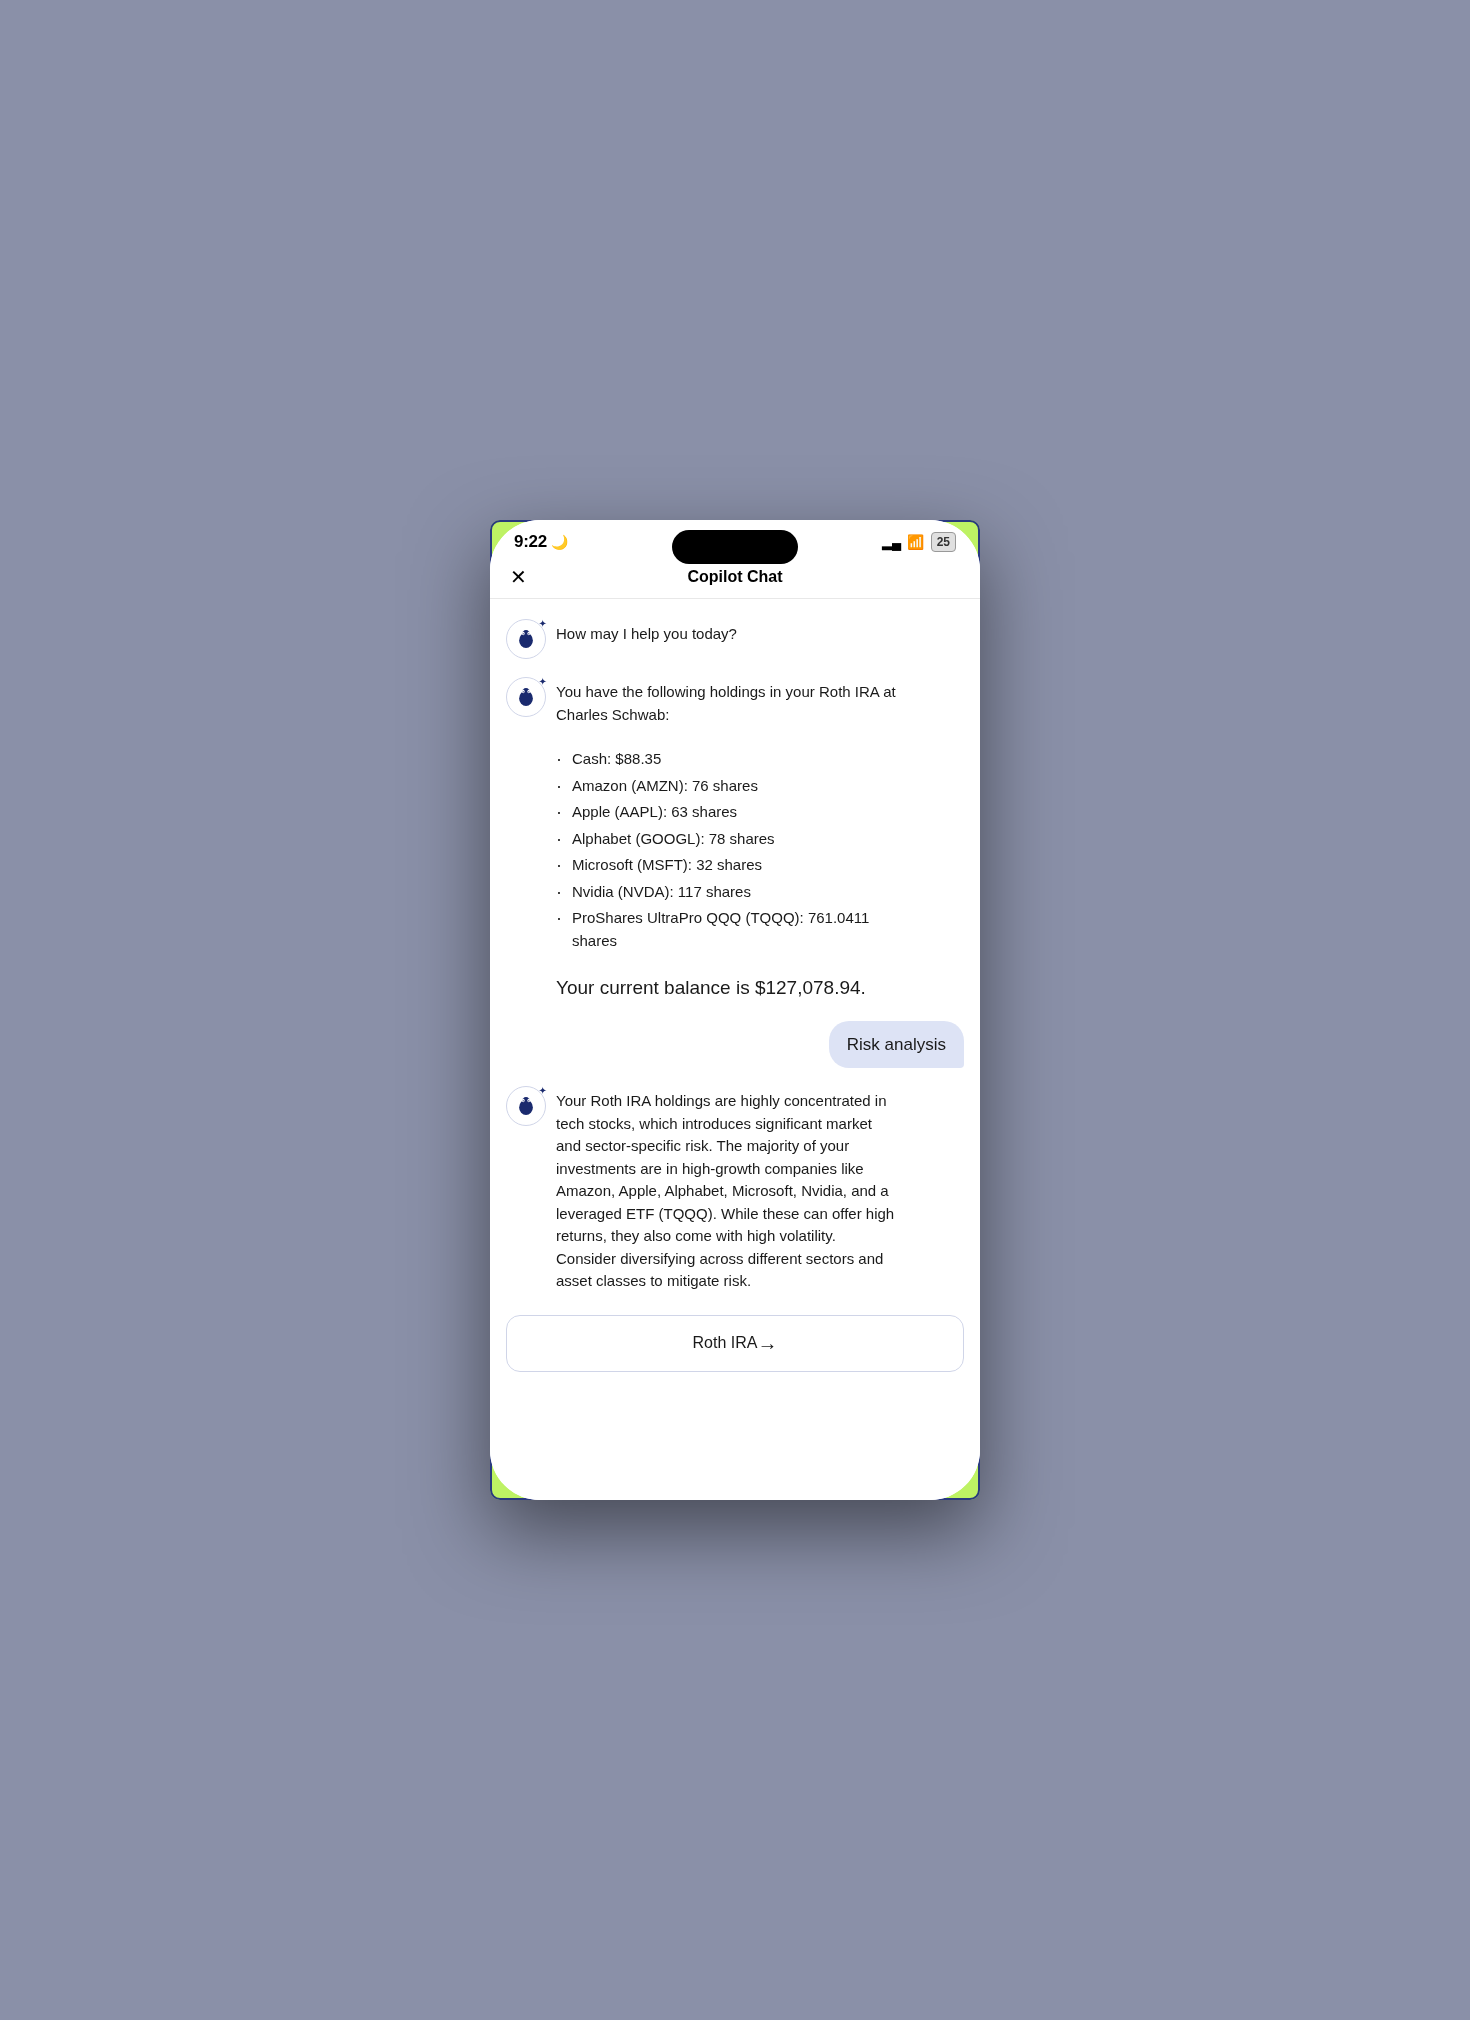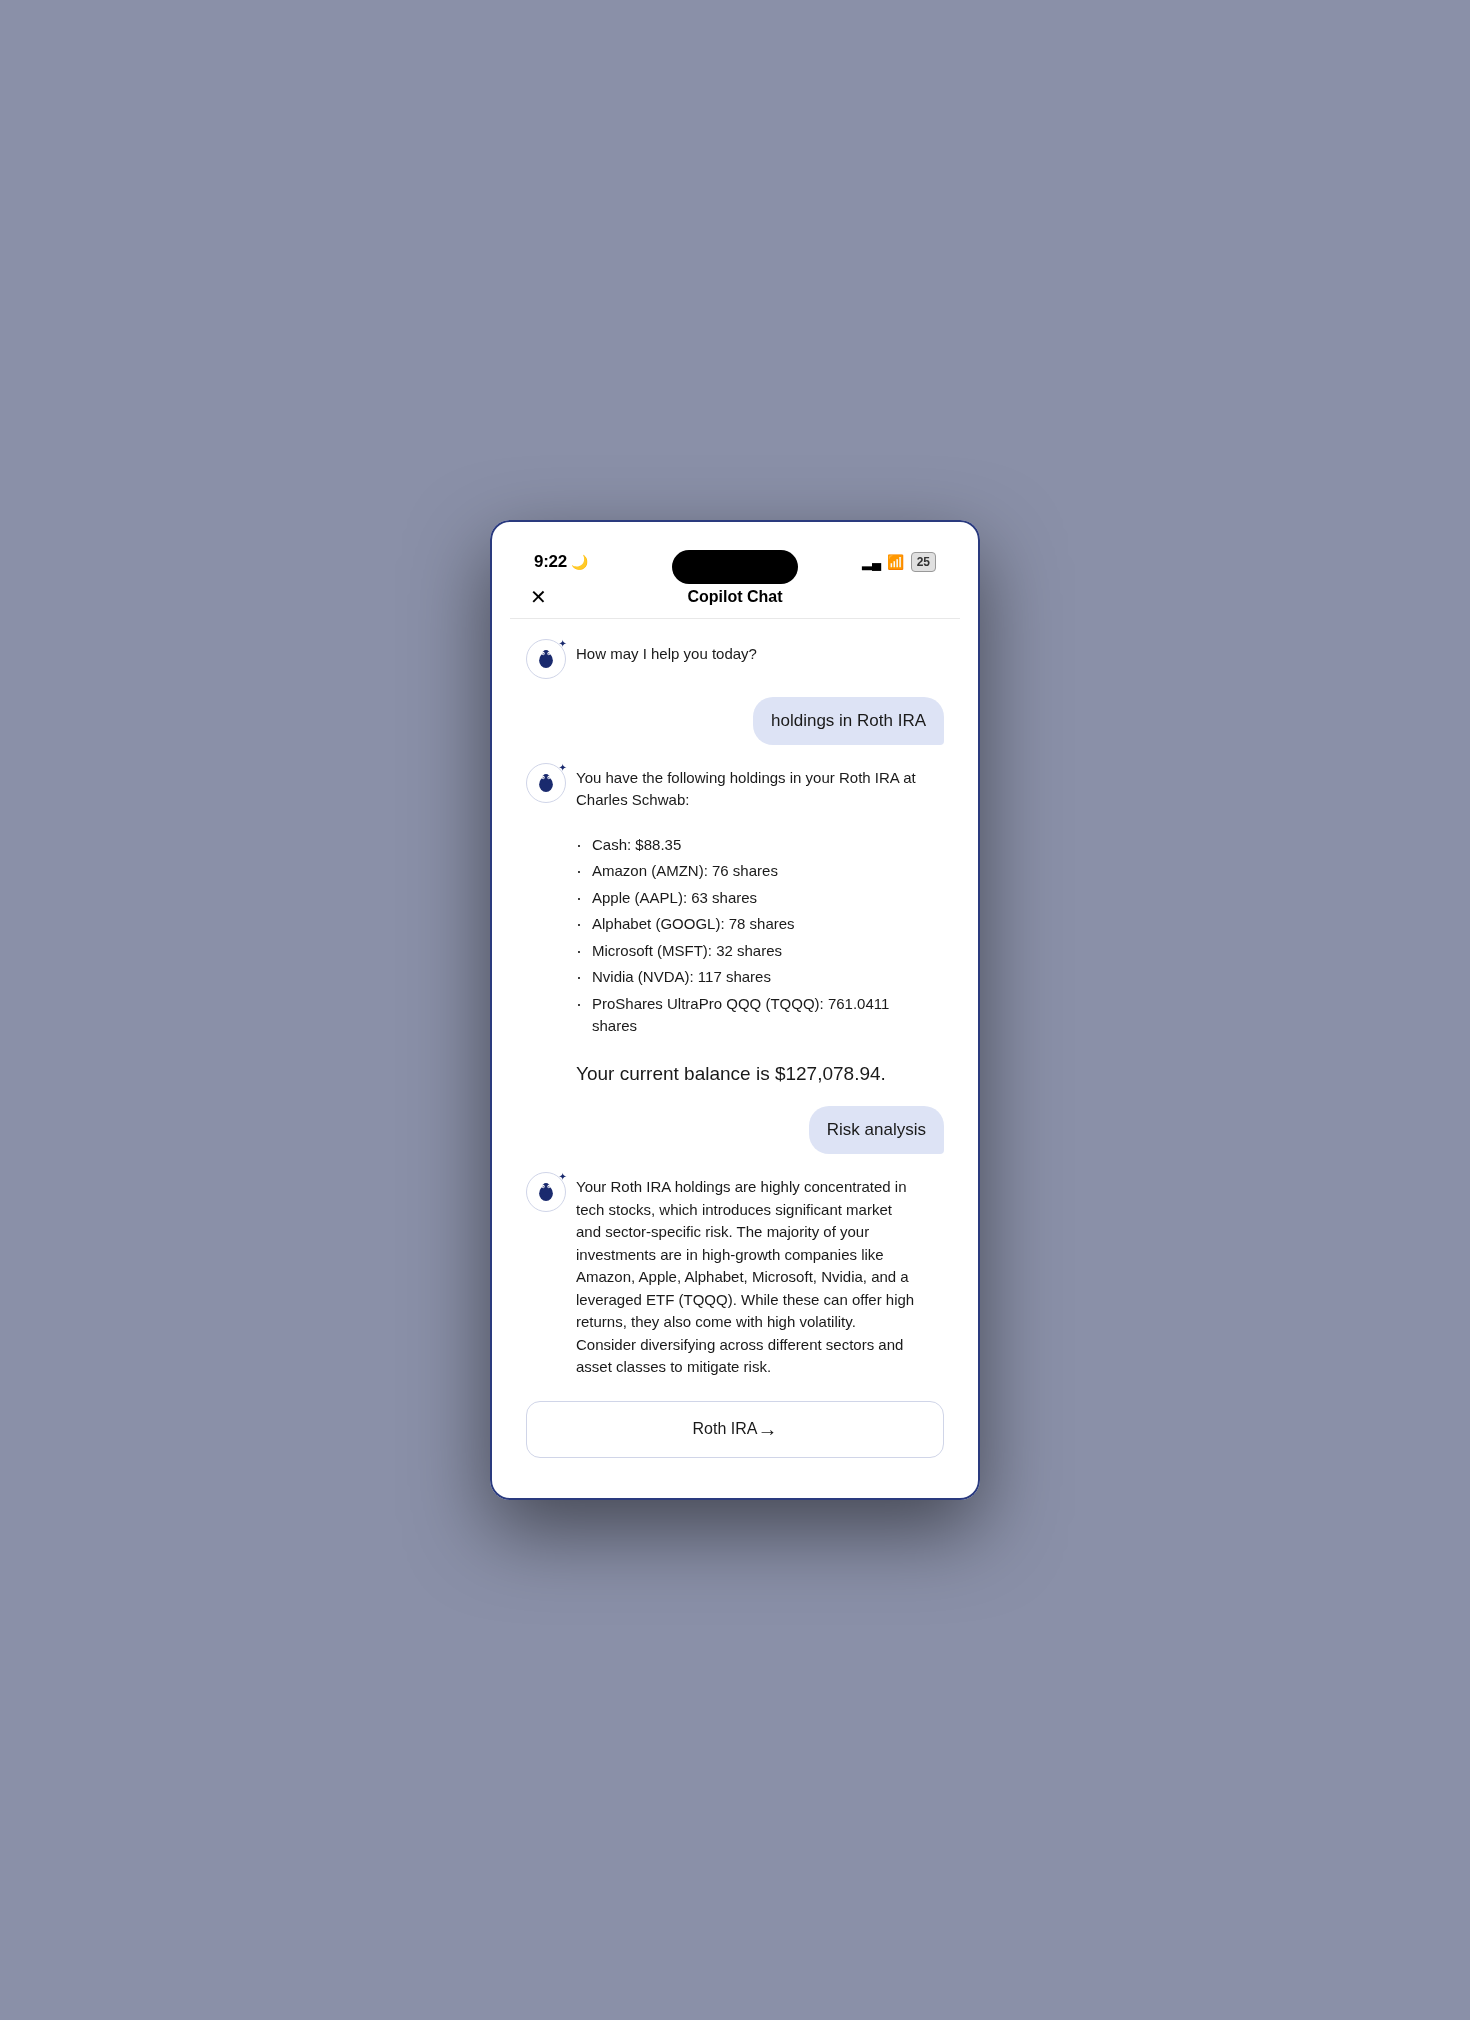--- a/index.html
+++ b/index.html
@@ -9,23 +9,23 @@
       display: flex;
       justify-content: center;
       align-items: center;
       min-height: 100vh;
       font-family: -apple-system, BlinkMacSystemFont, 'SF Pro Text', 'Helvetica Neue', sans-serif;
     }
 
     .phone-outer {
       width: 490px;
       height: 980px;
-      background: #ffffff;
-      border-radius: 20px;
-      padding: 20px;
+      background: #bef264;
+      border-radius: 10px;
+      padding: 0;
       position: relative;
       box-shadow: 0 30px 80px rgba(0,0,0,0.5), inset 0 0 0 2px #2a3a7e;
     }
 
     .phone-inner {
       width: 100%;
       height: 100%;
       background: #fff;
       border-radius: 50px;
       overflow: hidden;
@@ -263,25 +263,20 @@
             <circle cx="12" cy="8.5" r="1" fill="#1a2a6e"></circle>
             <circle cx="20" cy="8.5" r="1" fill="#1a2a6e"></circle>
           </svg>
           <span class="sparkle">✦</span>
         </div>
         <div class="bot-bubble">
           <span>How may I help you today?</span>
         </div>
       </div>
 
-      <div class="user-bubble-row">
-        <div class="user-bubble">
-          <span>holdings in Roth IRA</span>
-        </div>
-      </div>
 
       <div class="bot-message-row">
         <div class="bot-avatar">
           <svg width="22" height="22" viewBox="0 0 32 32">
             <ellipse cx="16" cy="18" rx="10" ry="11" fill="#1a2a6e"></ellipse>
             <ellipse cx="16" cy="10" rx="6" ry="7" fill="#1a2a6e"></ellipse>
             <ellipse cx="12" cy="8" rx="2" ry="2.5" fill="#fff"></ellipse>
             <ellipse cx="20" cy="8" rx="2" ry="2.5" fill="#fff"></ellipse>
             <circle cx="12" cy="8.5" r="1" fill="#1a2a6e"></circle>
             <circle cx="20" cy="8.5" r="1" fill="#1a2a6e"></circle>

